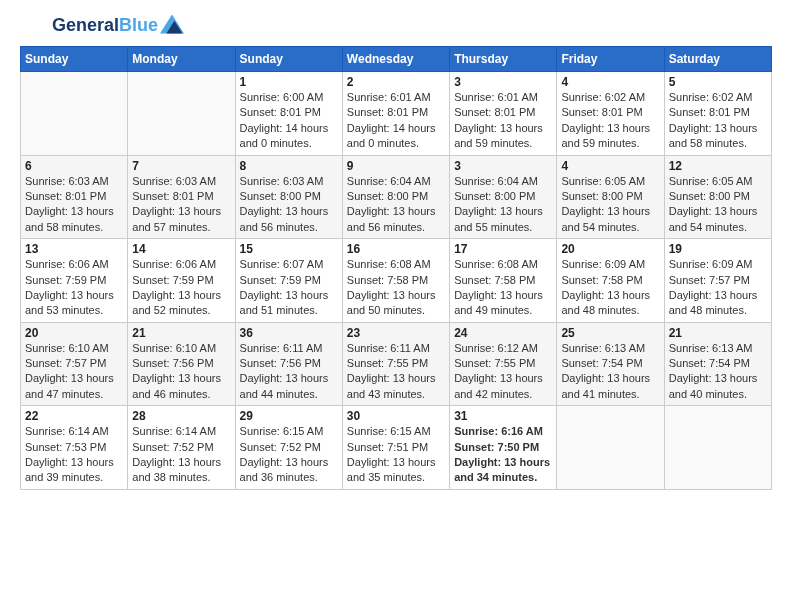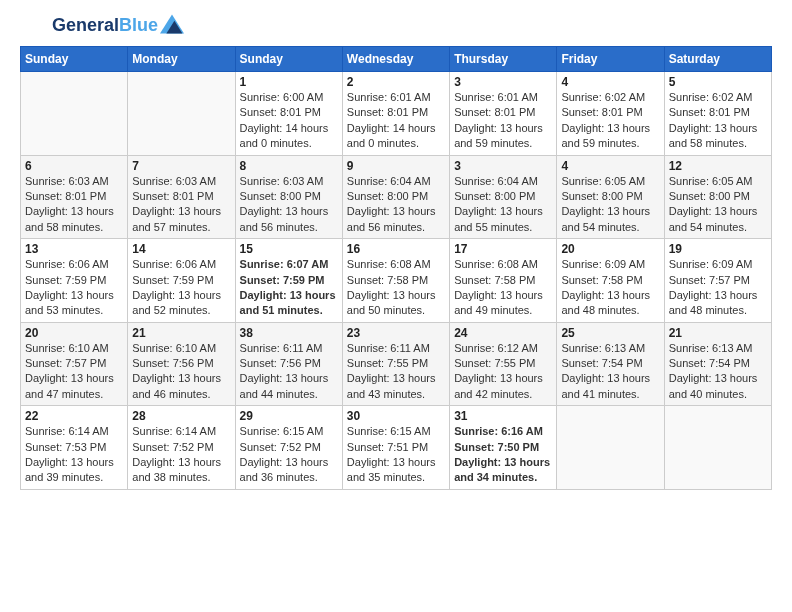--- a/index.html
+++ b/index.html
@@ -232,21 +232,21 @@
           </td>
           <td>
             <span class="day-num">14</span>
             <div class="day-info" style="white-space: pre-line;">Sunrise: 6:06 AM
 Sunset: 7:59 PM
 Daylight: 13 hours
 and 52 minutes.</div>
           </td>
           <td>
             <span class="day-num">15</span>
-            <div class="day-info" style="white-space: pre-line; font-weight: bold;">Sunrise: 6:07 AM
+            <div class="day-info" style="white-space: pre-line;">Sunrise: 6:07 AM
 Sunset: 7:59 PM
 Daylight: 13 hours
 and 51 minutes.</div>
           </td>
           <td>
             <span class="day-num">16</span>
             <div class="day-info" style="white-space: pre-line;">Sunrise: 6:08 AM
 Sunset: 7:58 PM
 Daylight: 13 hours
 and 50 minutes.</div>
@@ -282,21 +282,21 @@
 and 47 minutes.</div>
           </td>
           <td>
             <span class="day-num">21</span>
             <div class="day-info" style="white-space: pre-line;">Sunrise: 6:10 AM
 Sunset: 7:56 PM
 Daylight: 13 hours
 and 46 minutes.</div>
           </td>
           <td>
-            <span class="day-num">38</span>
+            <span class="day-num">36</span>
             <div class="day-info" style="white-space: pre-line;">Sunrise: 6:11 AM
 Sunset: 7:56 PM
 Daylight: 13 hours
 and 44 minutes.</div>
           </td>
           <td>
             <span class="day-num">23</span>
             <div class="day-info" style="white-space: pre-line;">Sunrise: 6:11 AM
 Sunset: 7:55 PM
 Daylight: 13 hours

